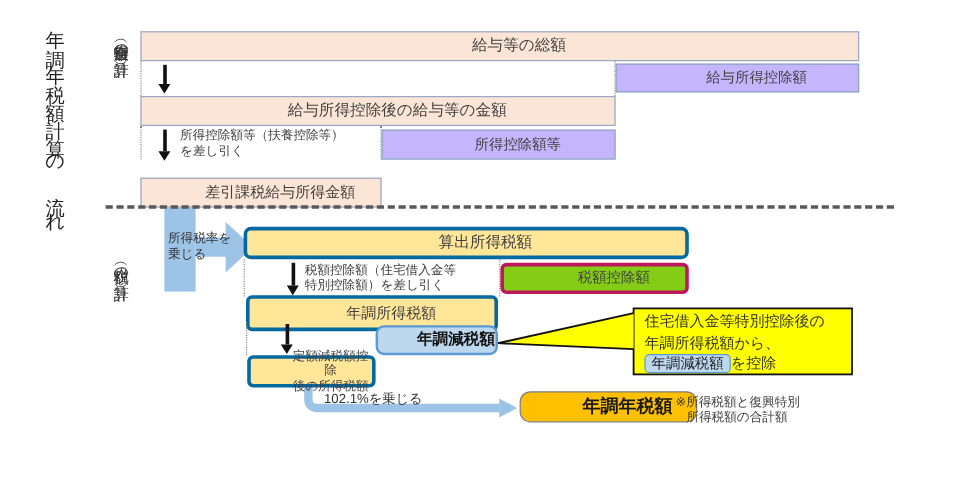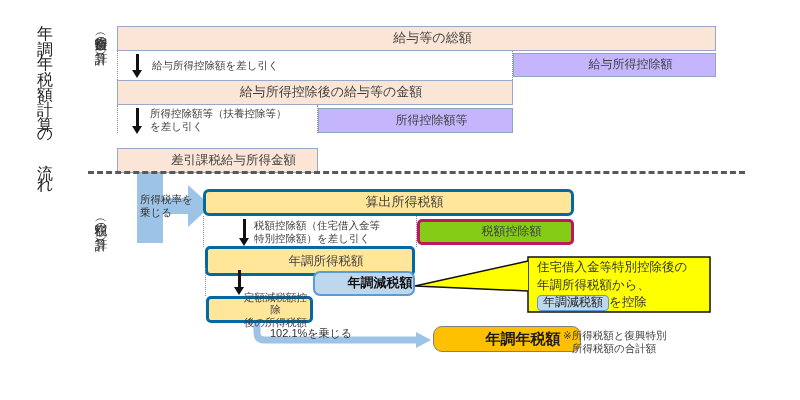--- a/index.html
+++ b/index.html
@@ -59,21 +59,20 @@
 
   <div class="vtitle" style="left:34px;top:13px;font-size:16px;letter-spacing:15px;">年調年税額計算の流れ</div>
 
   <div class="vtitle" style="left:92px;top:28px;font-size:12.5px;color:#333;">（所得金額の計算）</div>
   <div class="vtitle" style="left:92px;top:214px;font-size:12.5px;color:#333;">（税額の計算）</div>
 
   <div class="bx peach" style="left:117px;top:26px;width:599px;height:25px;font-size:13px;">給与等の総額</div>
 
   <div class="gap" style="left:117px;top:51px;width:396px;height:29px;"></div>
   <div class="arr" style="left:136px;top:54px;height:16px;"></div>
-  <div class="note" style="left:152px;top:59px;">給与所得控除額を差し引く</div>
 
   <div class="bx green" style="left:513px;top:53px;width:203px;height:24px;font-size:12px;">給与所得控除額</div>
 
   <div class="bx peach" style="left:117px;top:80px;width:396px;height:25px;font-size:13px;">給与所得控除後の給与等の金額</div>
 
   <div class="gap" style="left:117px;top:105px;width:201px;height:28px;"></div>
   <div class="arr" style="left:136px;top:108px;height:18px;"></div>
   <div class="note" style="left:150px;top:107px;">
     <span>所得控除額等（扶養控除等）</span><br>
     <span>を差し引く</span>
@@ -117,19 +116,19 @@
 
   <div class="note" style="left:270px;top:327px;font-size:11px;color:#333;">102.1%を乗じる</div>
 
   <div class="bx gold" style="left:433px;top:326px;width:148px;height:26px;font-size:15px;">年調年税額</div>
 
   <div class="note" style="left:563px;top:329px;">
     <span>※所得税額と復興特別</span>
     <span class="line2-indent">所得税額の合計額</span>
   </div>
 
-  <div class="callout-text" style="left:537px;top:260px;font-family:Liberation Mono, monospace;">
+  <div class="callout-text" style="left:537px;top:260px;">
     <span>住宅借入金等特別控除後の</span><br>
     <span>年調所得税額から、</span><br>
     <span class="callout-chip">年調減税額</span><span>を控除</span>
   </div>
 
 </div>
 
 </body></html>

